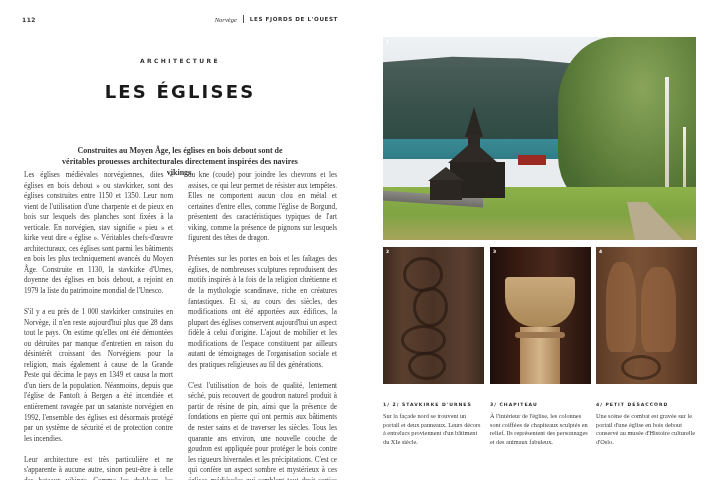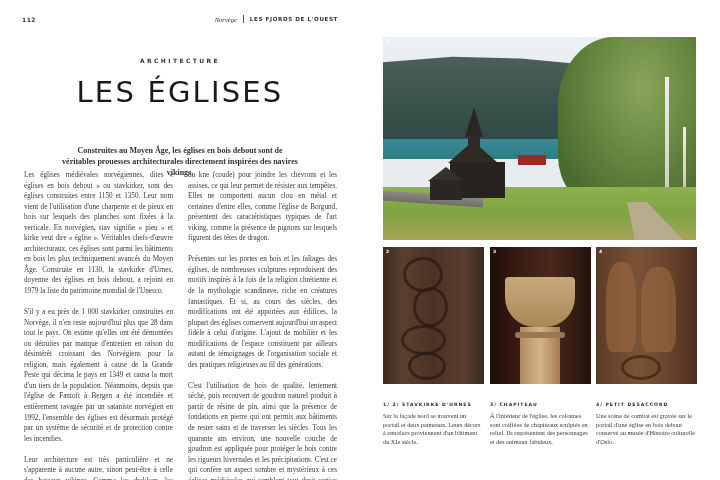--- a/index.html
+++ b/index.html
@@ -18,21 +18,21 @@
   .running-head .country { font-family: "Liberation Serif", serif; font-style: italic; font-size: 6.5px; }
   .running-head .sep { width: 1px; height: 8px; background: #555; }
   .running-head .section { font-family: "DejaVu Sans", sans-serif; font-weight: bold; letter-spacing: 0.6px; font-size: 5.6px; }
 
   .kicker {
     position: absolute; left: 0; width: 360px; top: 57px; text-align: center;
     font-family: "DejaVu Sans", sans-serif; font-size: 6px; font-weight: bold; letter-spacing: 2.4px; color: #333;
   }
   .title {
     position: absolute; left: 0; width: 360px; top: 78px; text-align: center;
-    font-family: "DejaVu Sans", sans-serif; font-size: 29px; line-height: 28px; letter-spacing: 2.2px; color: #1a1a1a; font-weight: normal;
+    font-family: "DejaVu Sans", sans-serif; font-size: 18px; line-height: 28px; letter-spacing: 2.2px; color: #1a1a1a; font-weight: bold;
   }
   .title span { display: block; }
   .lede {
     position: absolute; left: 60px; width: 240px; top: 131px; text-align: center;
     font-size: 8px; line-height: 11px; font-weight: bold; color: #333; margin-top: 14px;
   }
 
   .body-col {
     position: absolute; top: 170px; width: 149px;
     font-size: 7.2px; line-height: 10.55px; text-align: justify; color: #3a3a3a;

